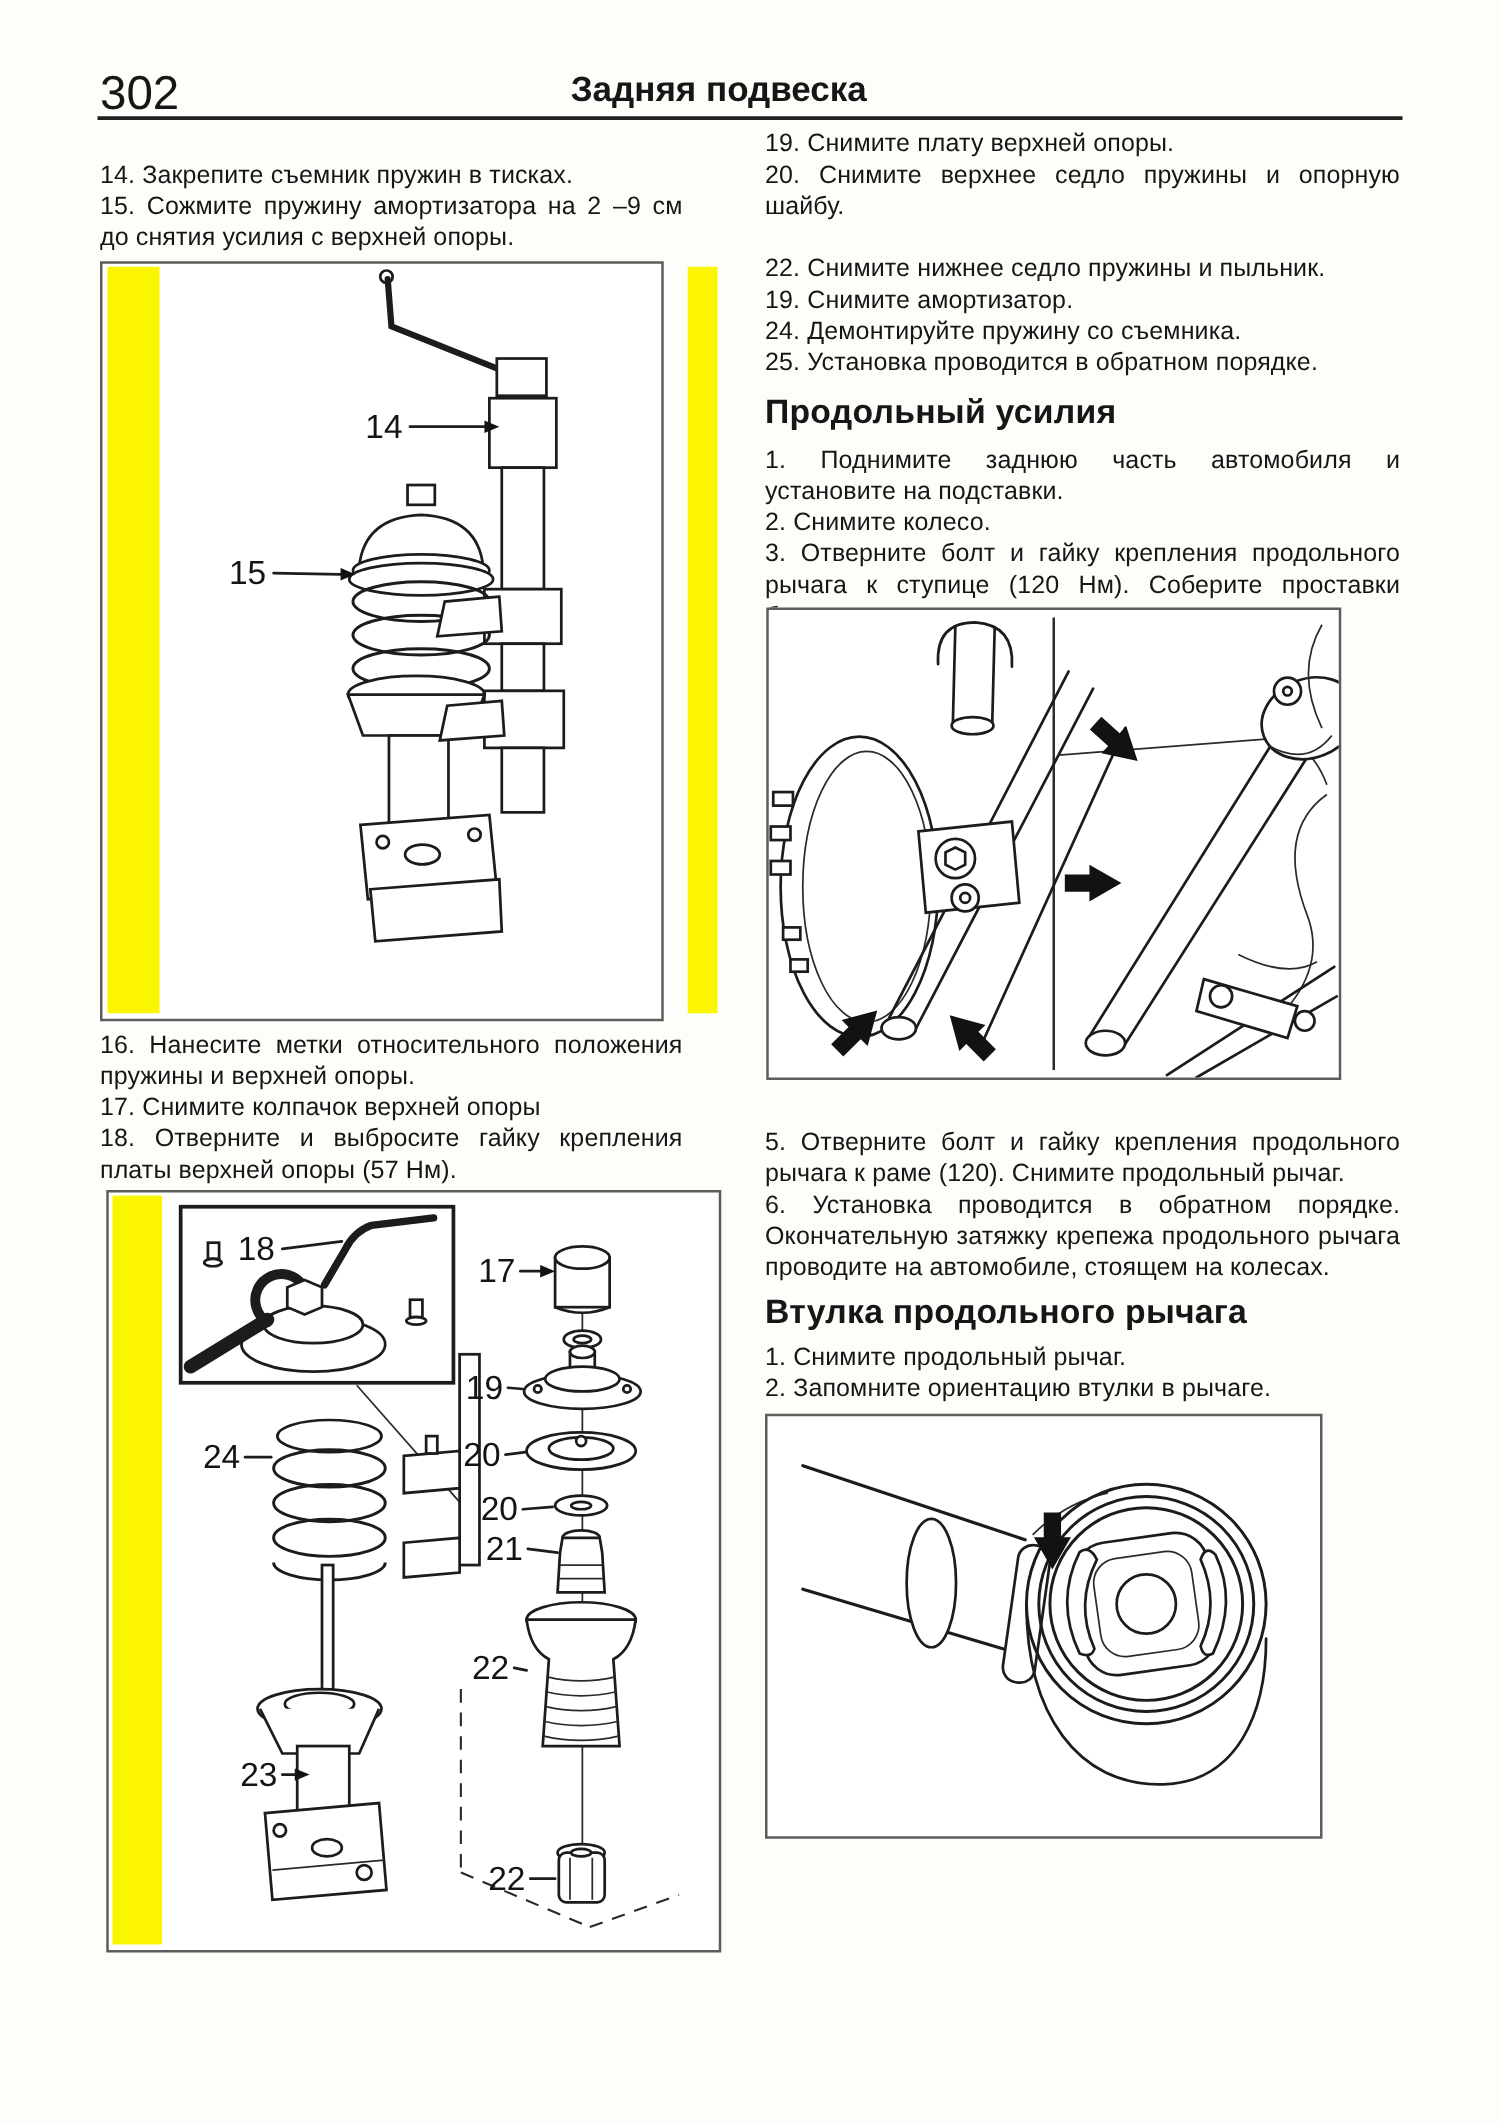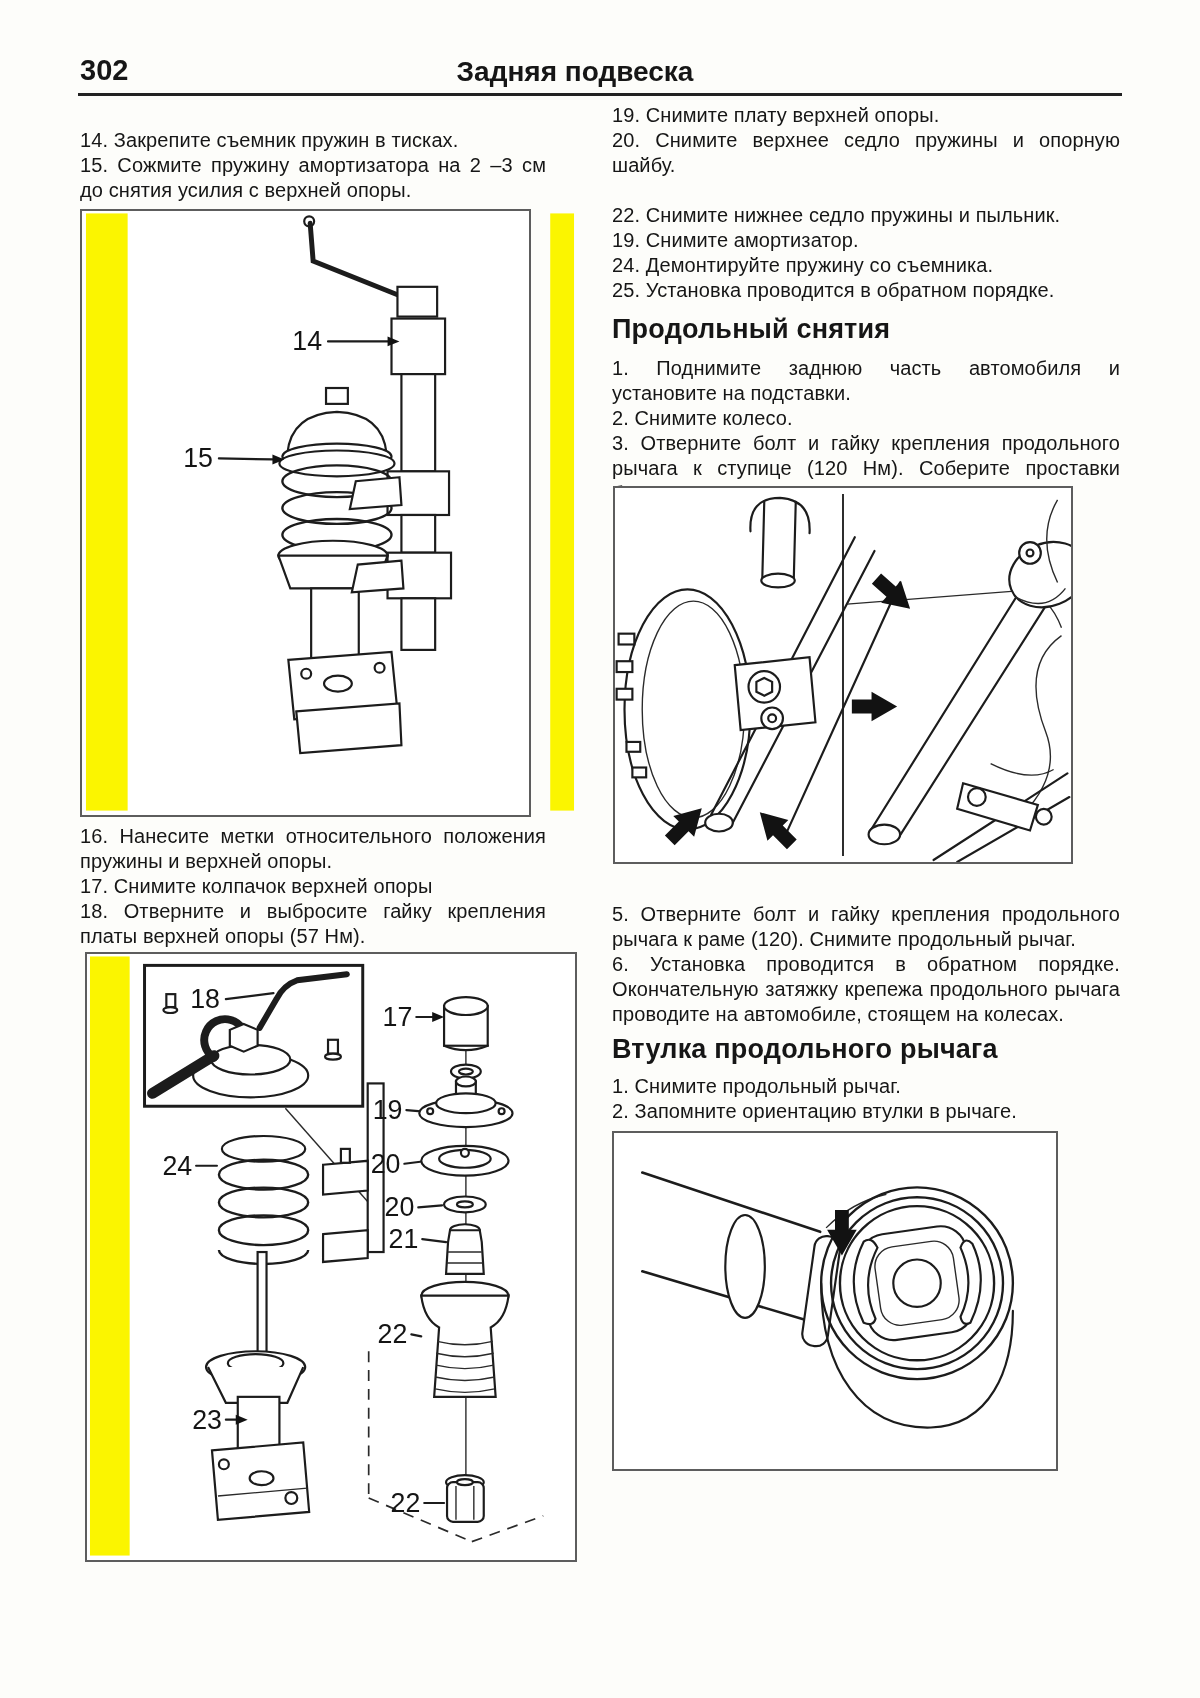--- a/index.html
+++ b/index.html
@@ -1,18 +1,18 @@
 <!DOCTYPE html>
 <html lang="ru" style="--highlight: #fbf500; --ink: #1c1c1c;"><head>
 <meta charset="utf-8">
 <style>
   html,body{margin:0;padding:0;background:#ffffff;}
   .page{position:relative;width:1200px;height:1698px;background:#fdfdfa;overflow:hidden;
         font-family:"Liberation Sans",sans-serif;color:#161616;}
-  .pageno{position:absolute;left:80px;top:54px;font-size:29px;font-weight:bold;text-align:center;}
+  .pageno{position:absolute;left:80px;top:54px;font-size:38px;font-weight:normal;text-align:center;}
   .ptitle{position:absolute;left:0;top:56px;width:1150px;text-align:center;font-size:28px;font-weight:bold;}
   .rule{position:absolute;left:78px;top:93px;width:1044px;height:3px;background:#222;}
   p.step{position:absolute;margin:0;font-size:20px;line-height:25px;text-align:justify;letter-spacing:.1px;}
   .lc{left:80px;width:466px;}
   .rc{left:612px;width:508px;}
   h2.sec{position:absolute;left:612px;margin:0;font-size:27px;font-weight:bold;letter-spacing:.2px;}
   .fig{position:absolute;border:2px solid #5d5d5d;background:#ffffff;box-sizing:border-box;}
   svg{display:block;}
   svg text{font-family:"Liberation Sans",sans-serif;font-size:27px;fill:#141414;}
   .ln{stroke:#1c1c1c;stroke-width:2.2;fill:none;stroke-linecap:round;}
@@ -26,21 +26,21 @@
 </head>
 <body>
 
 <div class="page">
 
   <div class="pageno">302</div>
   <div class="ptitle">Задняя подвеска</div>
   <div class="rule"></div>
 
   <p class="step lc" style="top:128px">14. Закрепите съемник пружин в тисках.</p>
-  <p class="step lc" style="top:153px">15. Сожмите пружину амортизатора на 2 –3 см до снятия усилия с верхней опоры.</p>
+  <p class="step lc" style="top:153px">15. Сожмите пружину амортизатора на 2 –9 см до снятия усилия с верхней опоры.</p>
 
   <div class="fig" style="left:80px;top:209px;width:451px;height:608px">
     <svg width="496" height="604" viewBox="0 0 500 608">
       <rect class="yel" x="4" y="2" width="42" height="602"></rect>
       <rect class="yel" x="472" y="2" width="24" height="602"></rect>
       <g>
         <circle class="wh" cx="229" cy="10" r="5"></circle>
         <polyline class="ln" points="230,12 233,50 318,84" style="stroke-width:5"></polyline>
         <rect class="wh" x="318" y="76" width="40" height="30"></rect>
         <rect class="wh" x="312" y="108" width="54" height="56"></rect>
@@ -193,21 +193,21 @@
     </svg>
   </div>
 
   <p class="step rc" style="top:103px">19. Снимите плату верхней опоры.</p>
   <p class="step rc" style="top:128px">20. Снимите верхнее седло пружины и опорную шайбу.</p>
   <p class="step rc" style="top:203px">22. Снимите нижнее седло пружины и пыльник.</p>
   <p class="step rc" style="top:228px">19. Снимите амортизатор.</p>
   <p class="step rc" style="top:253px">24. Демонтируйте пружину со съемника.</p>
   <p class="step rc" style="top:278px">25. Установка проводится в обратном порядке.</p>
 
-  <h2 class="sec" style="top:314px">Продольный снятия</h2>
+  <h2 class="sec" style="top:314px">Продольный усилия</h2>
   <p class="step rc" style="top:356px">1. Поднимите заднюю часть автомобиля и установите на подставки.</p>
   <p class="step rc" style="top:406px">2. Снимите колесо.</p>
   <p class="step rc" style="top:431px">3. Отверните болт и гайку крепления продольного рычага к ступице (120 Нм). Соберите проставки болта.</p>
 
   <div class="fig" style="left:613px;top:486px;width:460px;height:378px">
     <svg width="456" height="374" viewBox="0 0 460 380">
       <defs>
         <g id="arr3">
             <path d="M0,-7 H20 V-15 L46,0 L20,15 V7 H0 Z" fill="#121212"></path>
           </g>

